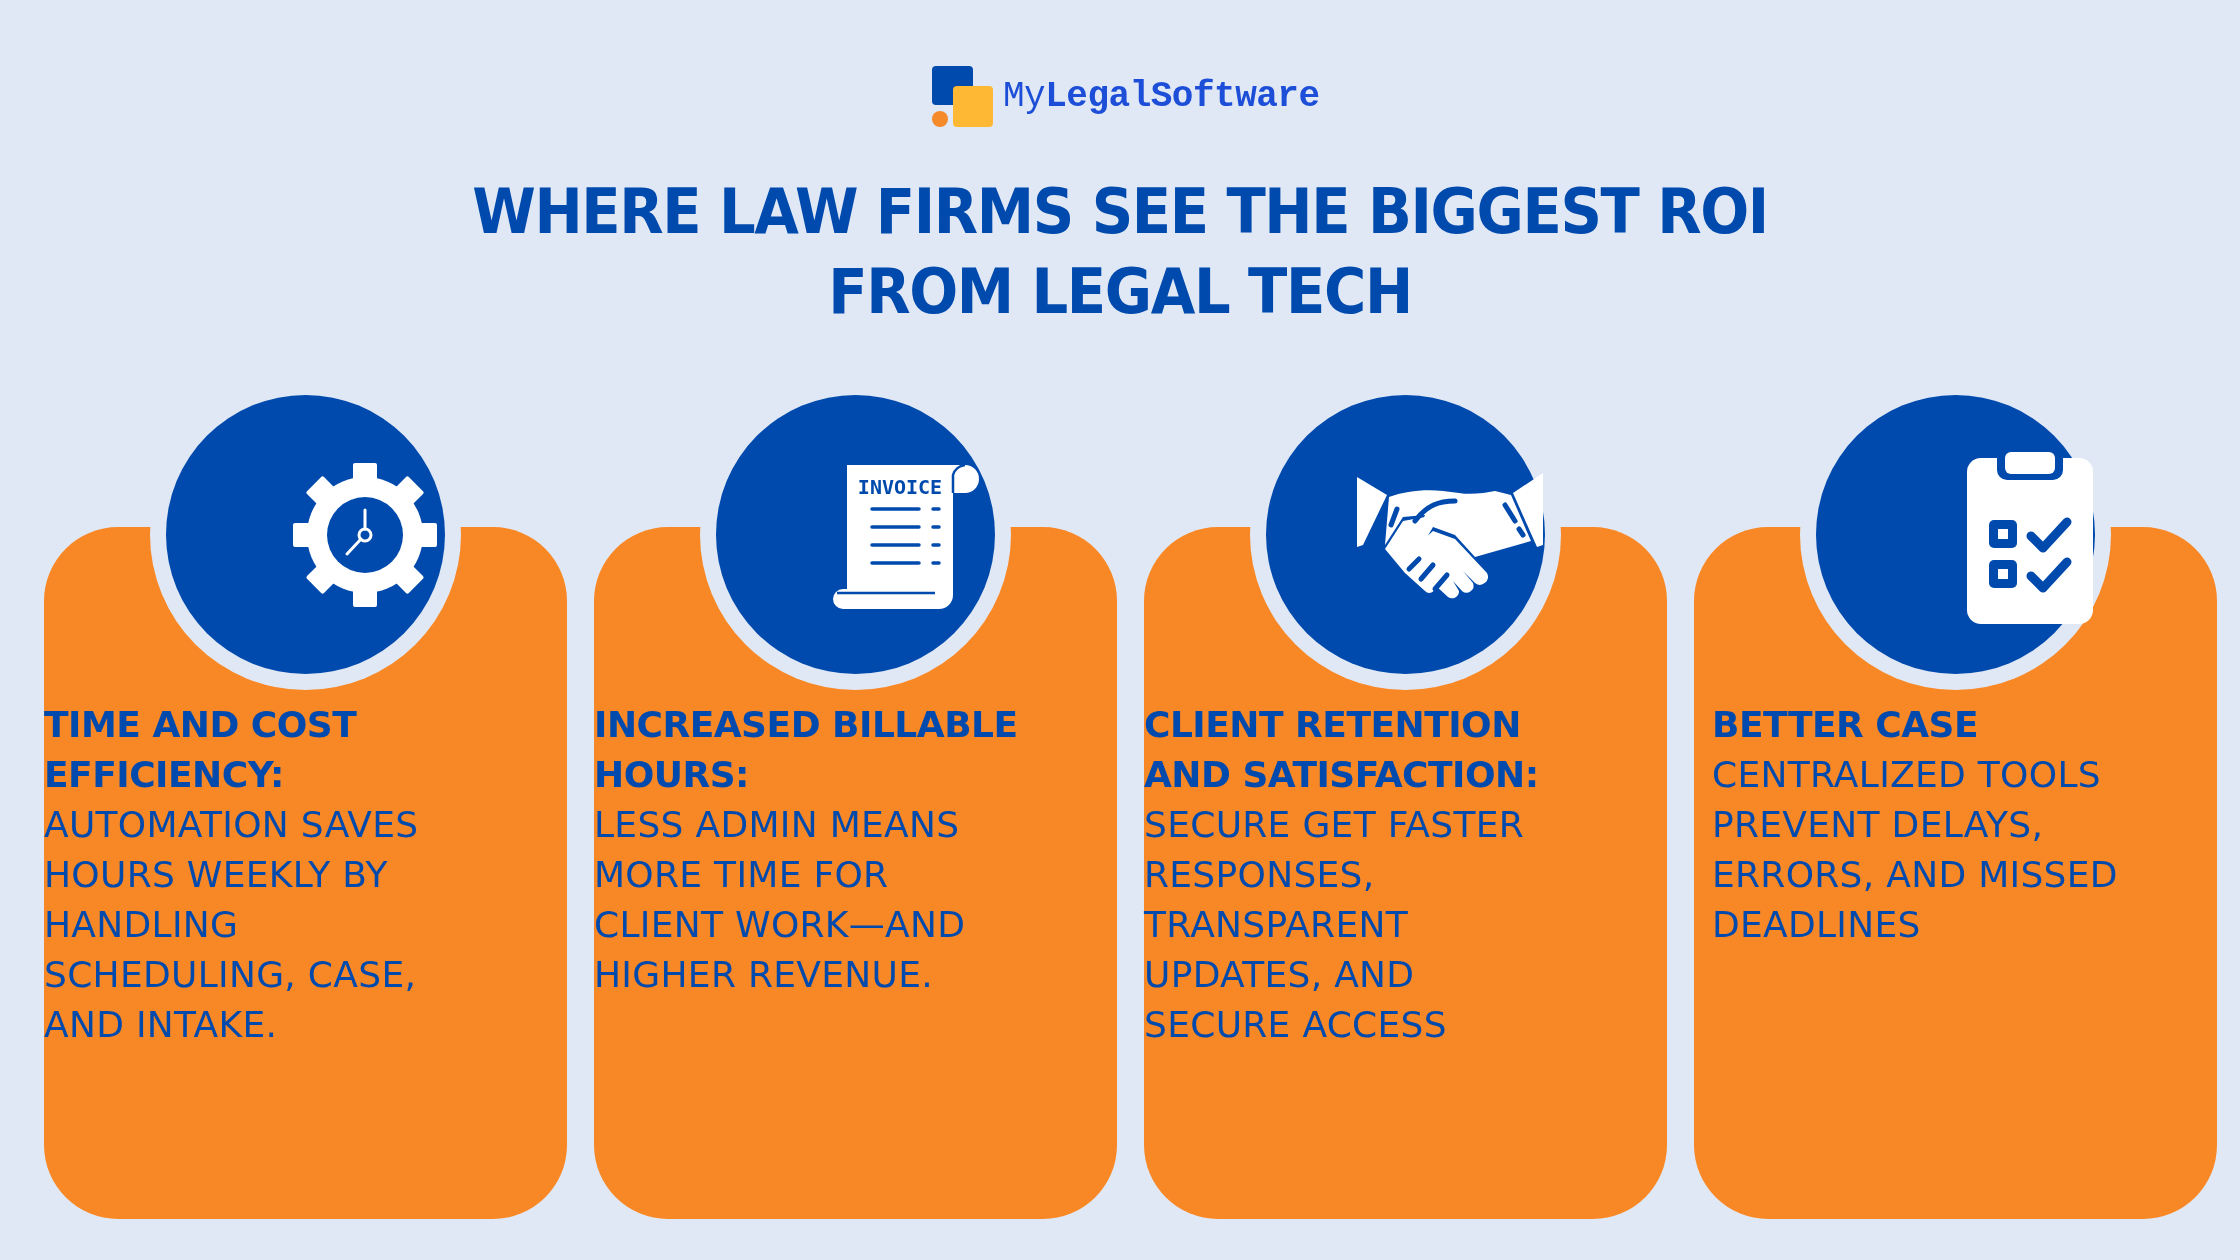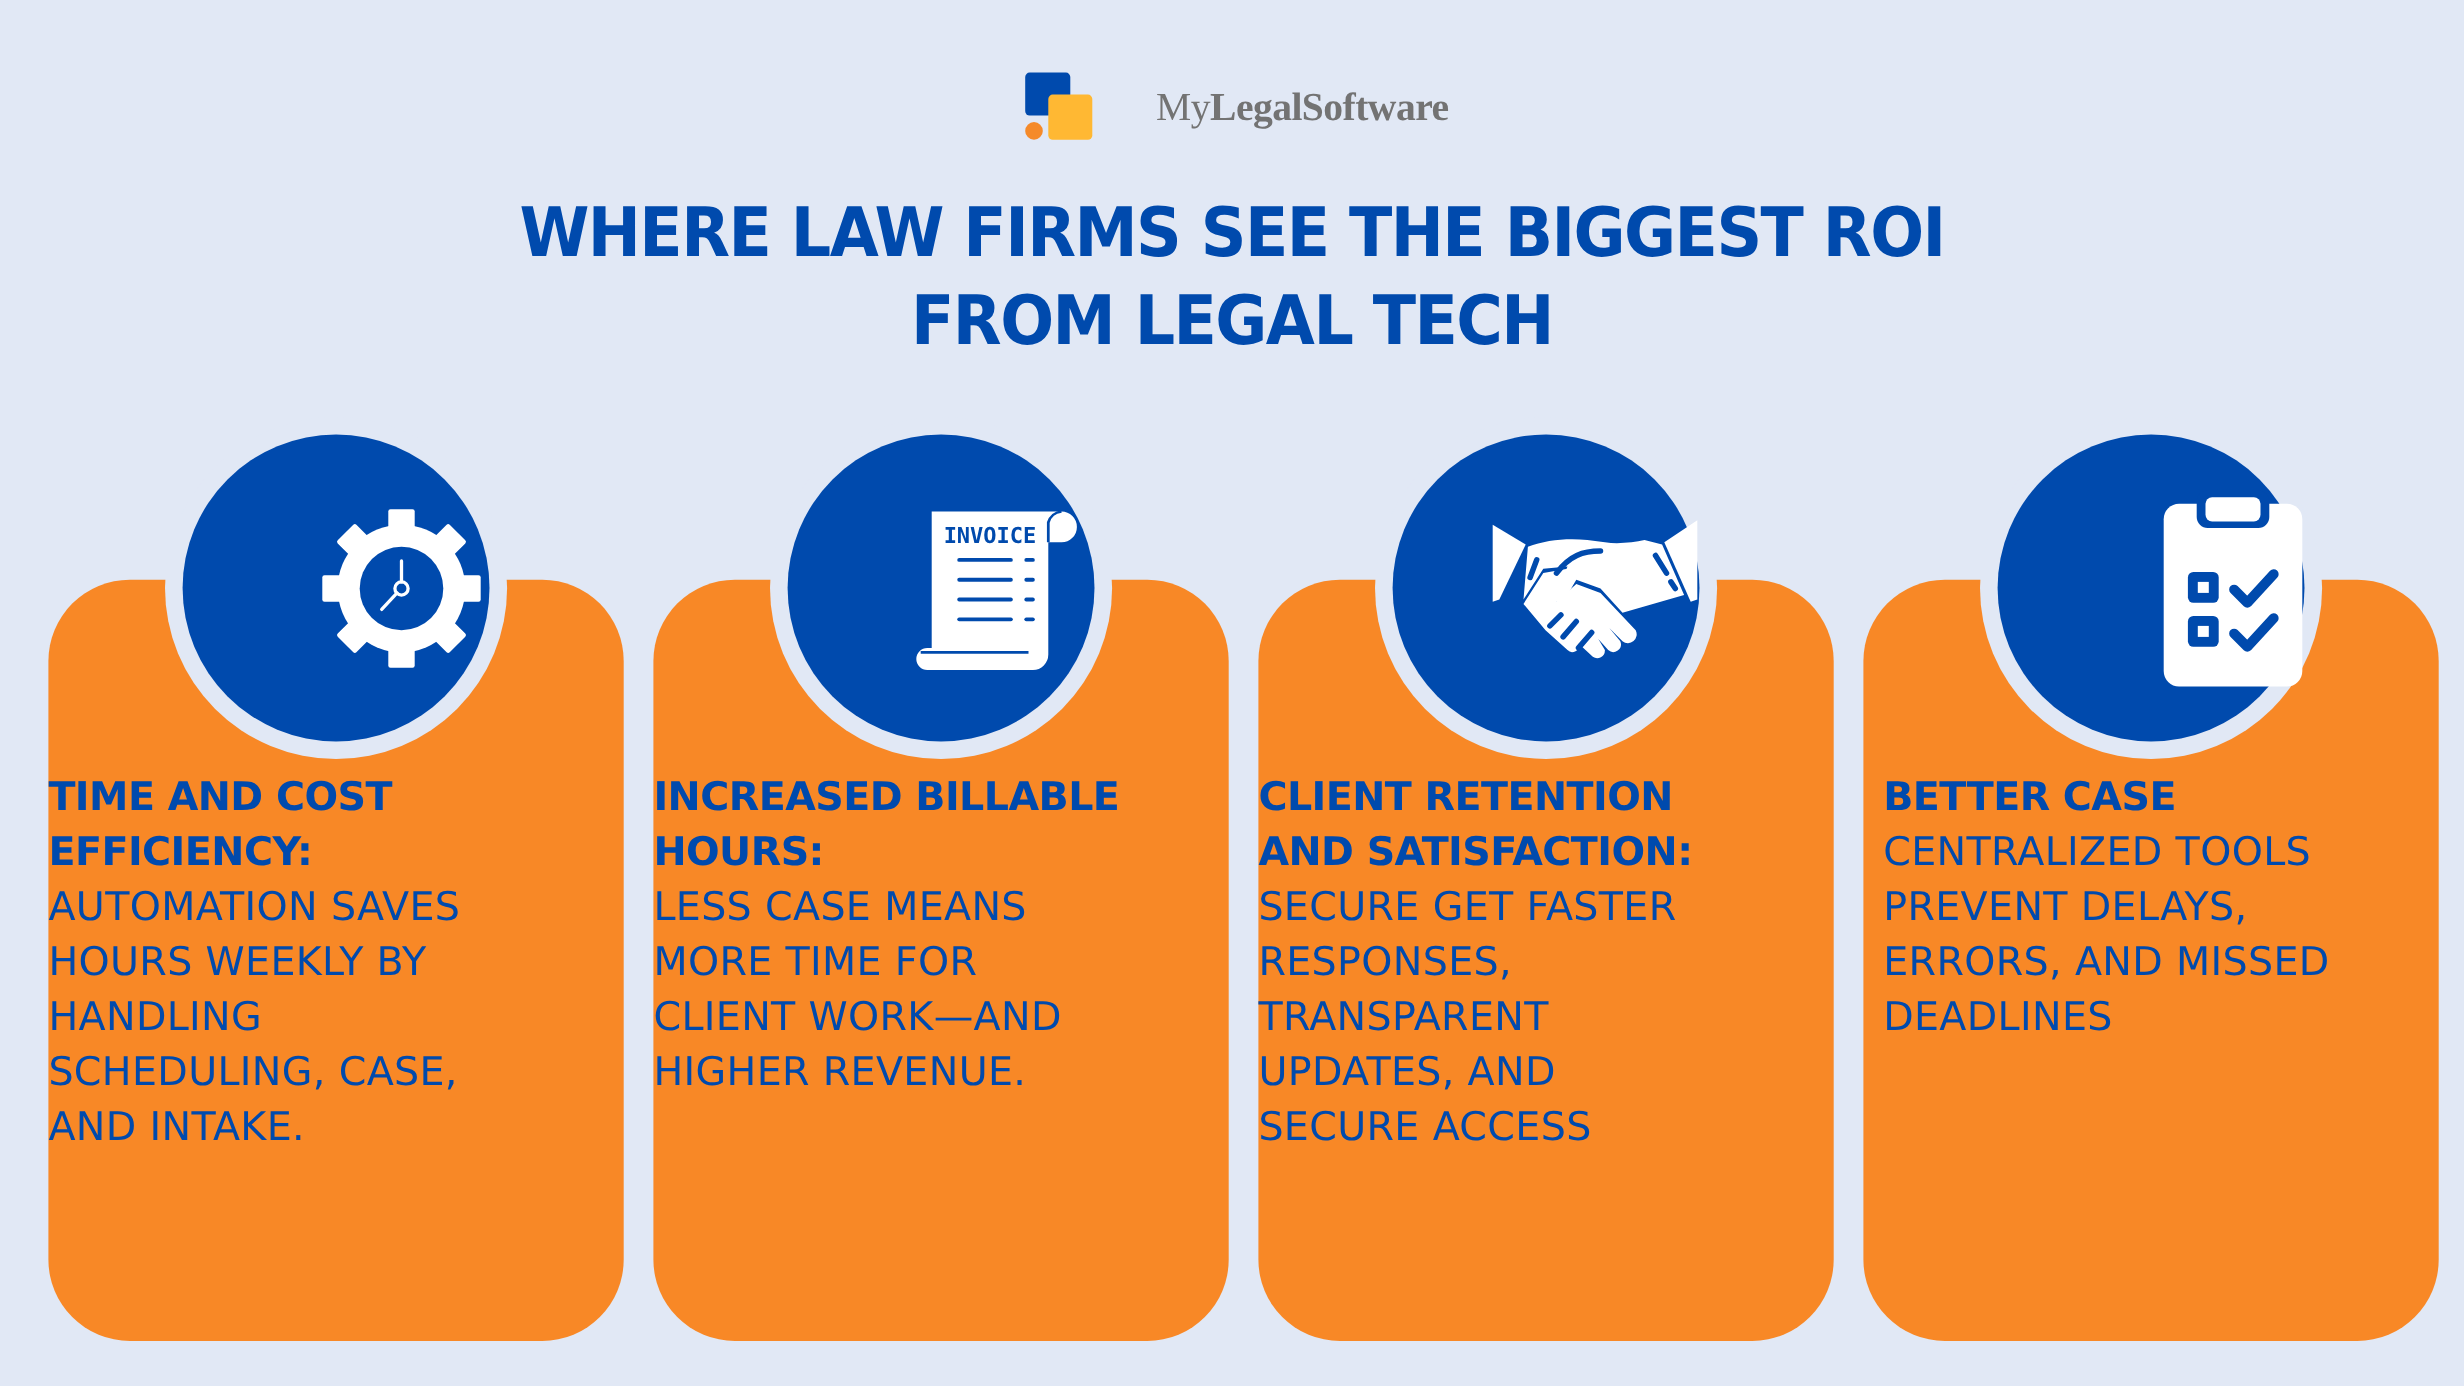--- a/index.html
+++ b/index.html
@@ -6,23 +6,22 @@
   body {
     width:2240px; height:1260px; overflow:hidden;
     background:#E1E8F5;
     font-family:"Liberation Sans", "DejaVu Sans", sans-serif;
     position:relative;
   }
   .logo { position:absolute; left:930px; top:64px; height:66px; width:400px; }
   .logo-mark { position:absolute; left:0; top:0; width:64px; height:66px; }
   .logo-text {
     position:absolute; left:73px; top:12px;
-    font-size:36px; color:#737373; letter-spacing:-0.5px; white-space:nowrap;
-    font-family:Liberation Serif, serif;
-    margin-left:48px;
+    font-size:36px; color:#1d4ed8; letter-spacing:-0.5px; white-space:nowrap;
+    font-family:Liberation Mono, monospace;
   }
   .logo-text .my { font-weight:400; }
   .logo-text .rest { font-weight:700; }
 
   .title {
     position:absolute; left:0; top:172px; width:2240px;
     text-align:center; color:#004AAD;
     font-family:"DejaVu Sans", sans-serif; font-weight:700;
     font-size:62px; line-height:80px; letter-spacing:-1.5px;
     transform:scaleX(0.93); transform-origin:center top;
@@ -123,21 +122,21 @@
         <line x1="118" y1="118" x2="124" y2="118"></line>
     </g>
   </svg>
 </div>
 <div class="card-text" style="left:594px;">
   <div class="head">
     <span class="line">INCREASED BILLABLE</span>
     <span class="line">HOURS:</span>
   </div>
   <div class="body">
-    <span class="line">LESS CASE MEANS</span>
+    <span class="line">LESS ADMIN MEANS</span>
     <span class="line">MORE TIME FOR</span>
     <span class="line">CLIENT WORK—AND</span>
     <span class="line">HIGHER REVENUE.</span>
   </div>
 </div>
 
 <div class="card" style="left:1144px;"></div>
 <div class="ring" style="left:1250px;"></div>
 <div class="circle" style="left:1266px;">
   <svg width="190" height="140" viewBox="0 0 190 140">

